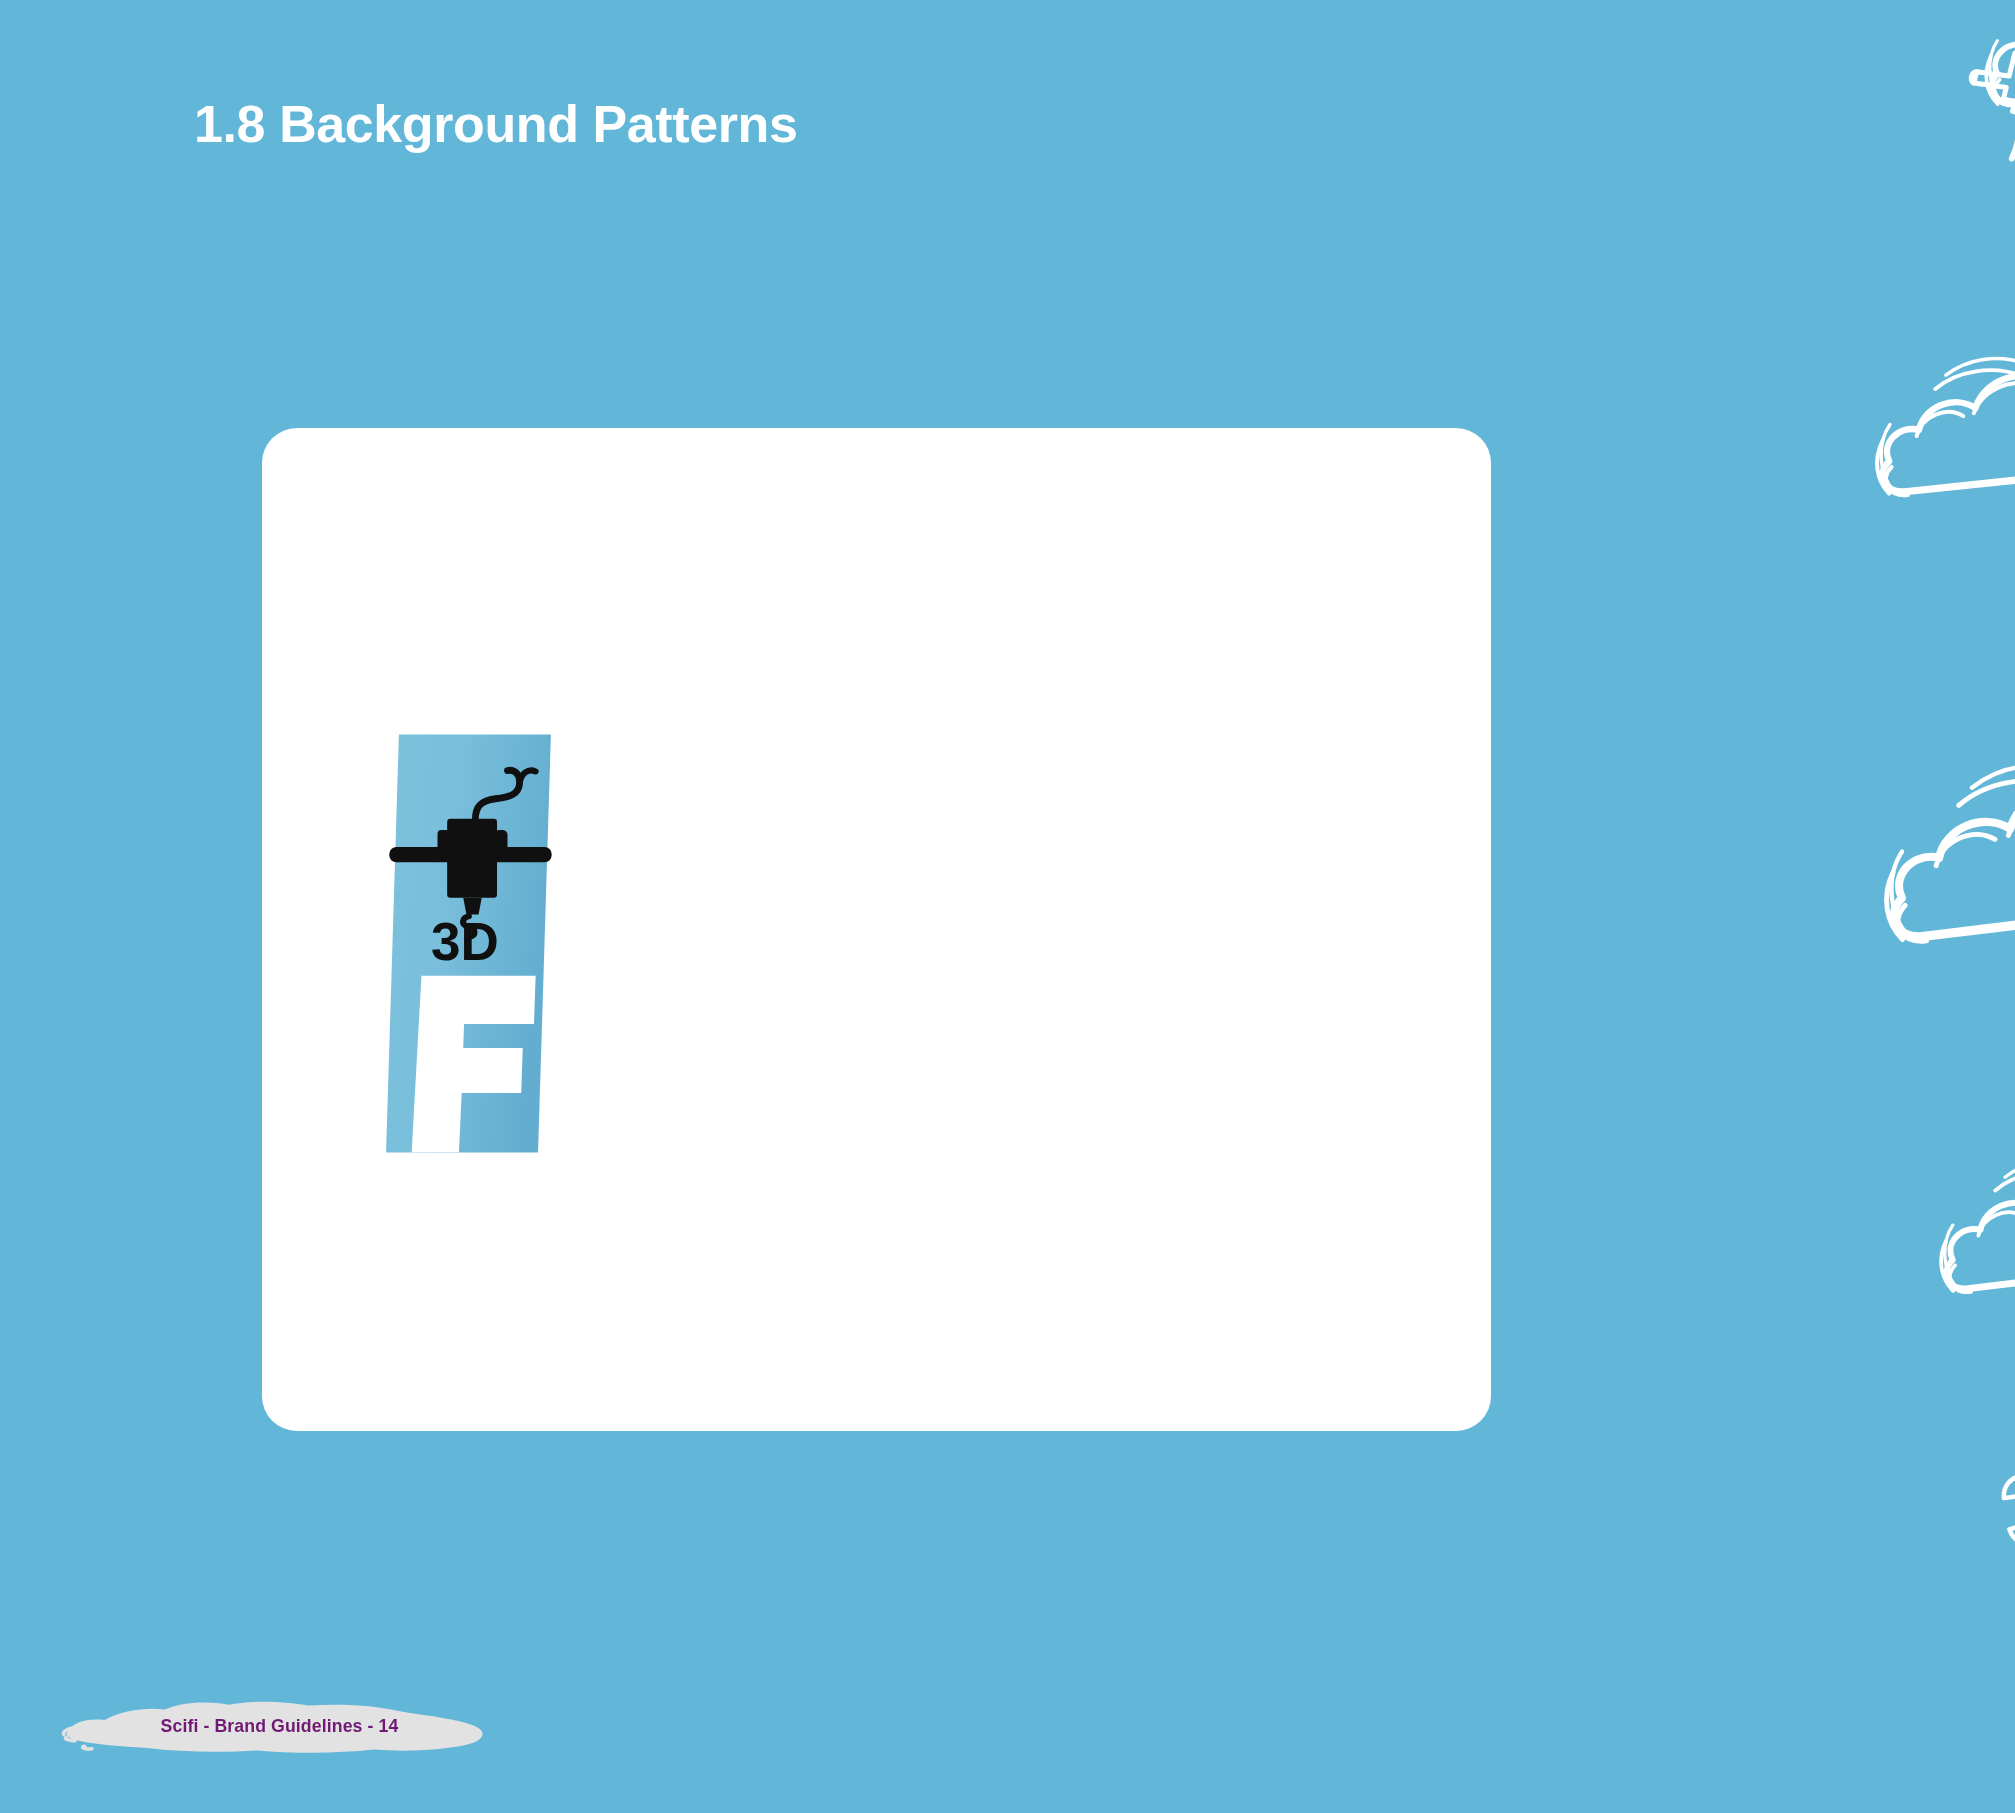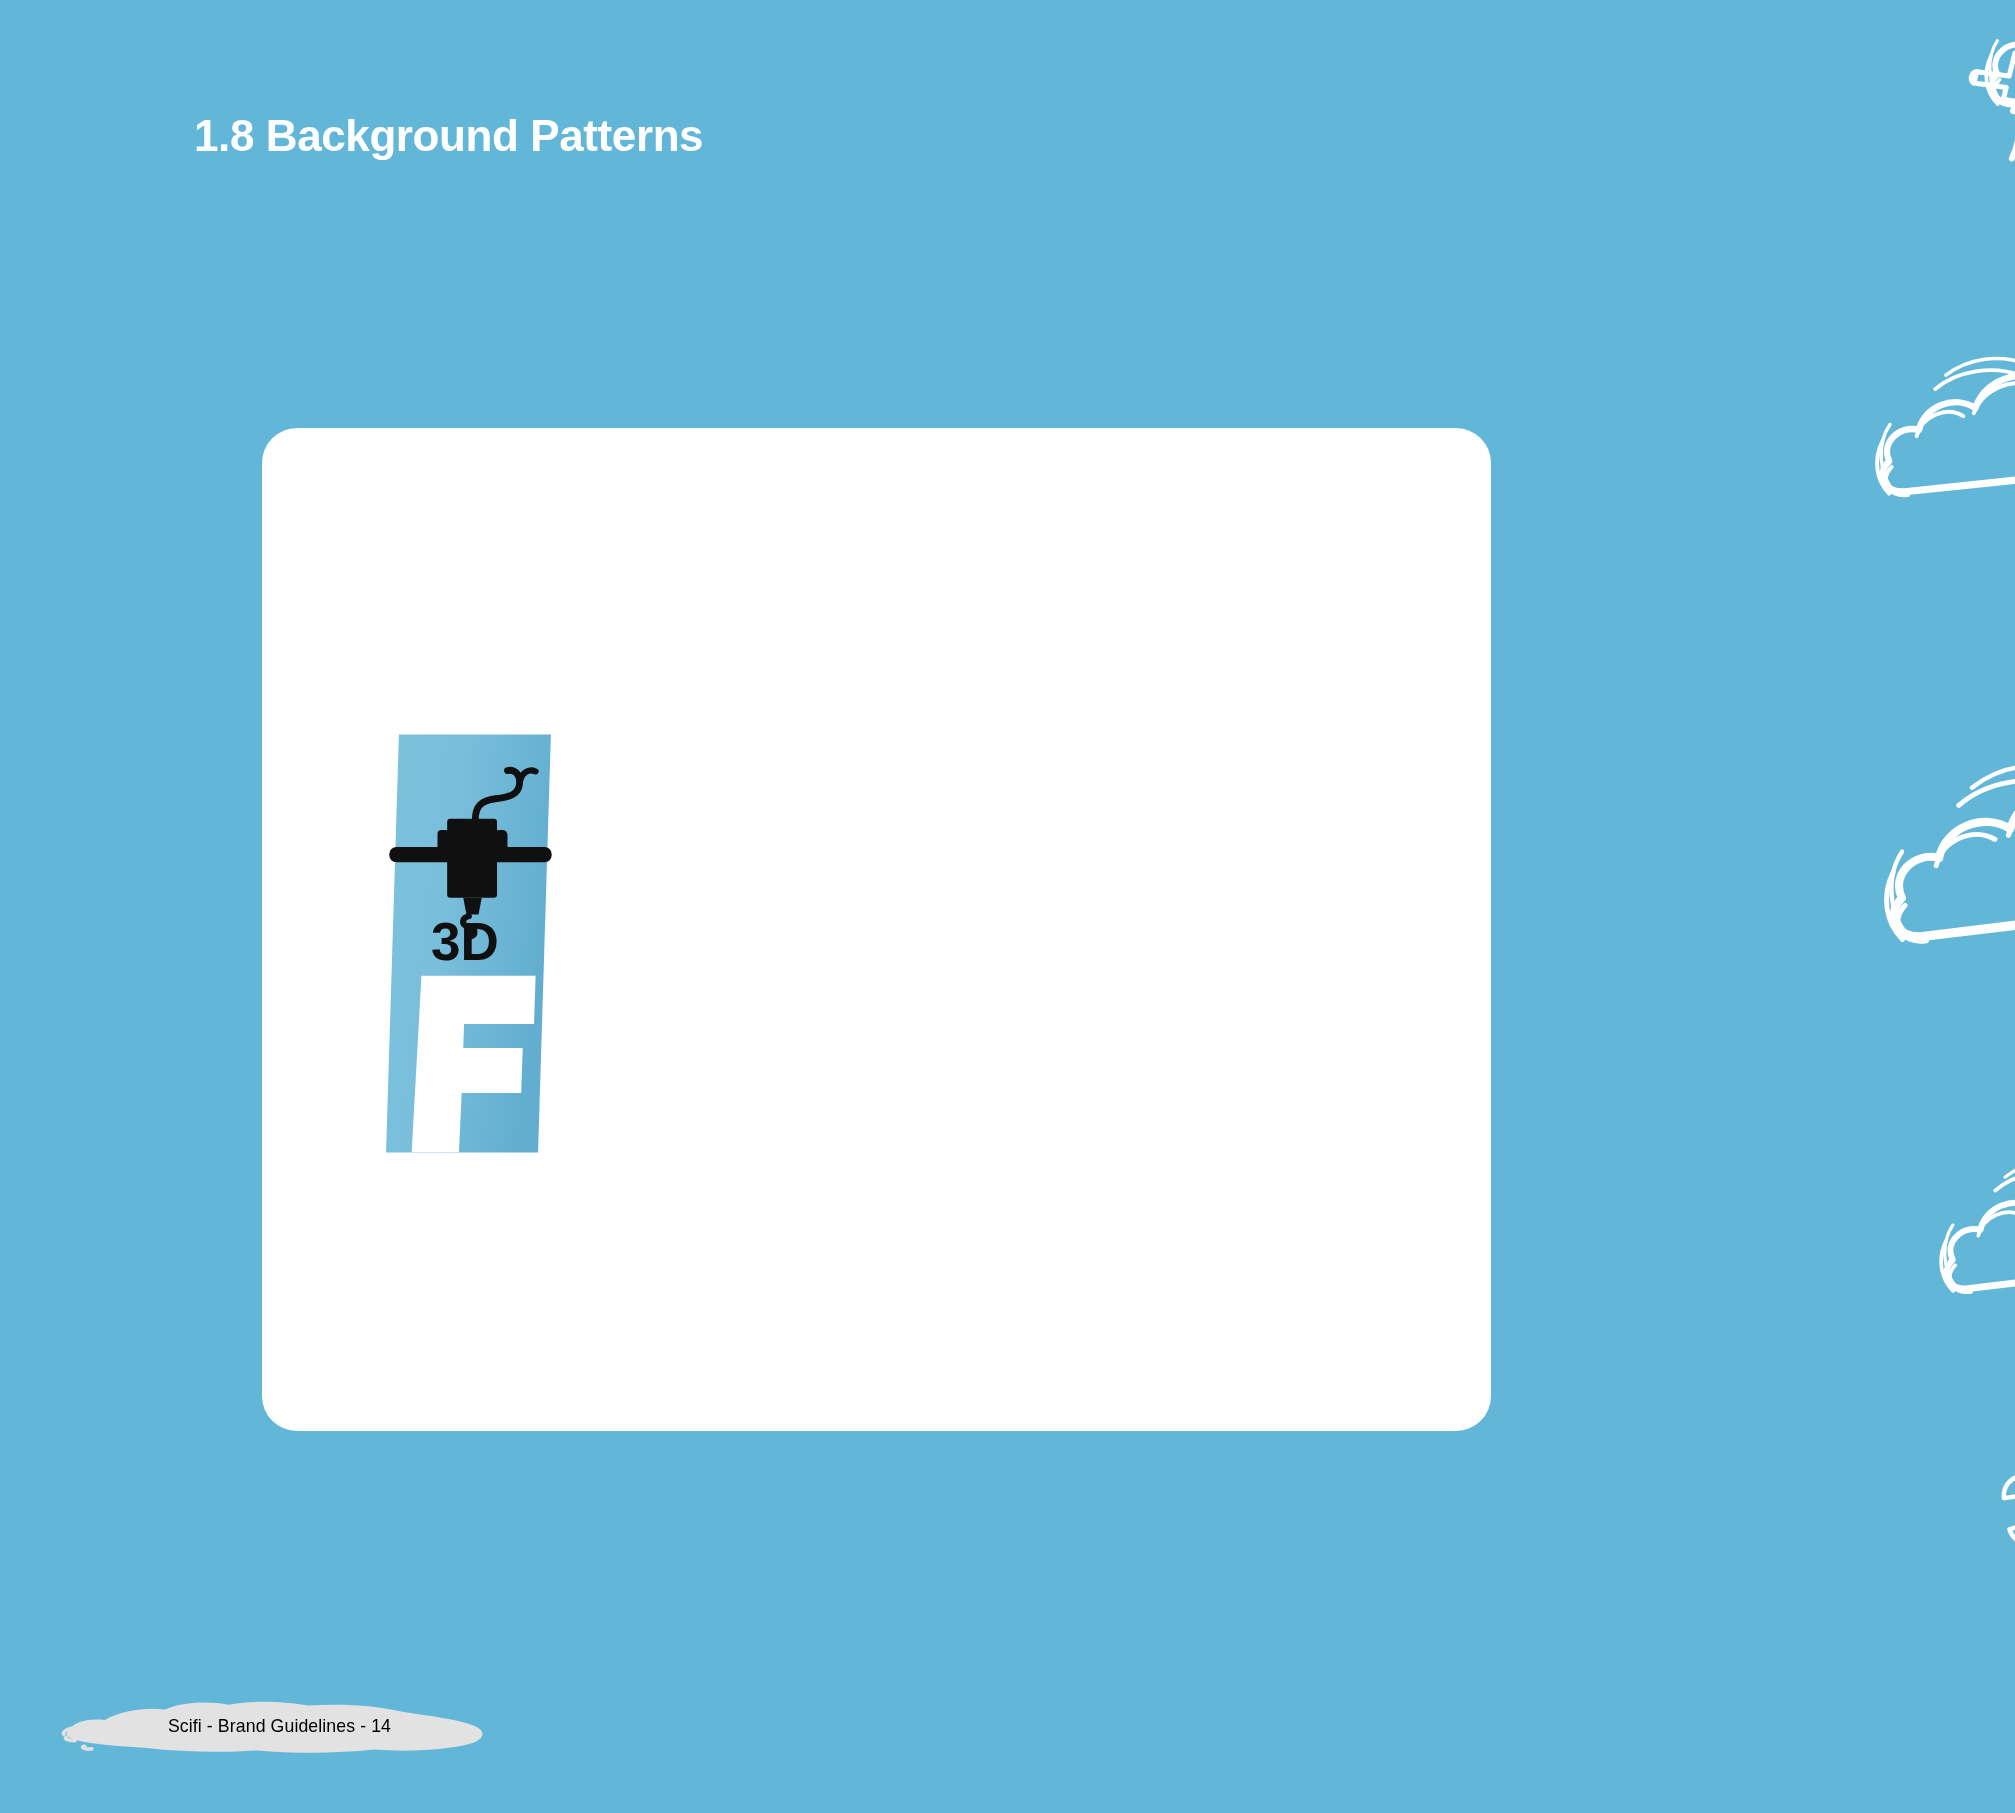--- a/index.html
+++ b/index.html
@@ -14,24 +14,23 @@
   #pattern-layer{
     position:absolute;top:0;left:1862px;width:1362px;height:1814px;
     overflow:hidden;pointer-events:none;
   }
   #pattern-layer svg{position:absolute;top:0;left:0;}
 
   
   #slide-title{
     position:absolute;left:194px;top:96px;
     color:#ffffff;
-    font-size:44px;line-height:1.08;
+    font-size:52px;line-height:1.08;
     font-weight:700;letter-spacing:-0.4px;
     white-space:nowrap;
-    margin-top:16px;
   }
 
   
   #content-card{
     position:absolute;left:262px;top:428px;
     width:1229px;height:1003px;
     background:#ffffff;border-radius:35px;
   }
 
   
@@ -53,21 +52,21 @@
 
   
   #footer{
     position:absolute;left:60px;top:1696px;
     width:439px;height:60px;
   }
   #footer svg{position:absolute;top:0;left:0;}
   #footer-text{
     position:absolute;left:0;top:0;width:439px;height:60px;
     display:flex;align-items:center;justify-content:center;
-    color:#000000;font-size:17.7px;font-weight:400;letter-spacing:0.1px;
+    color:#701a75;font-size:17.7px;font-weight:700;letter-spacing:0.1px;
     white-space:nowrap;
   }
 </style>
 </head>
 <body>
 
 <div id="slide">
 
   <div id="pattern-layer">
     <svg width="1362" height="1814" viewBox="0 0 3380 4500" xmlns="http://www.w3.org/2000/svg">

